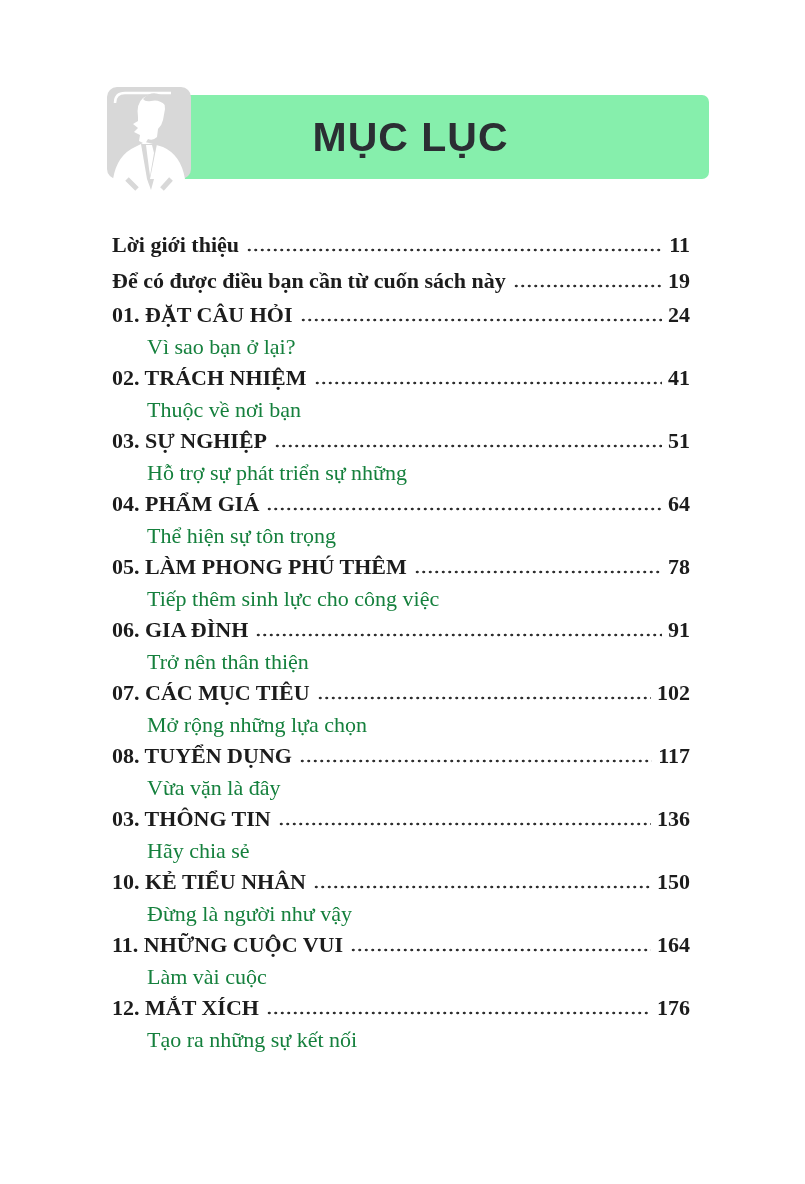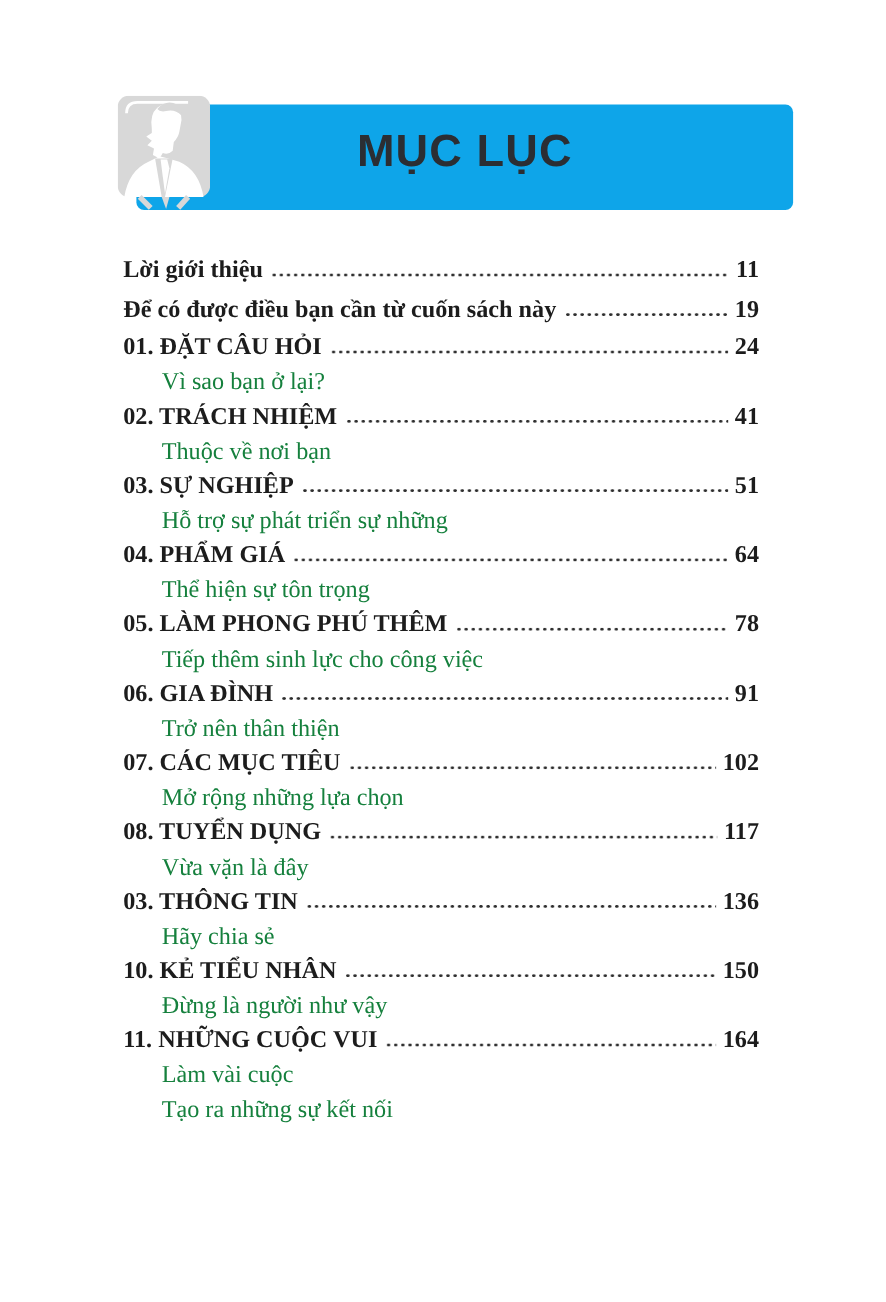--- a/index.html
+++ b/index.html
@@ -5,22 +5,22 @@
   html,body { margin:0; padding:0; background:#ffffff; }
   .page {
     position:relative; width:805px; height:1184px;
     background:#ffffff; overflow:hidden;
     font-family:"Liberation Serif","DejaVu Serif",serif;
     color:#1c1c1c;
   }
 
   
   .banner {
-    position:absolute; left:124px; top:95px; width:597px; height:96px;
-    background:#0ea5e9; border-radius:7px;
+    position:absolute; left:112px; top:95px; width:597px; height:84px;
+    background:#86efac; border-radius:7px;
   }
   .banner-title {
     position:absolute; left:0; top:0; width:100%; height:84px;
     line-height:84px; text-align:center;
     font-family:"Liberation Sans","DejaVu Sans",sans-serif;
     font-weight:700; font-size:41px; letter-spacing:1px;
     color:#2b2e33;
   }
   .logo-tile {
     position:absolute; left:107px; top:87px; width:84px; height:106px;
@@ -187,17 +187,22 @@
     <div class="entry chapter">
       <div class="line main">
         <span class="t">11. NHỮNG CUỘC VUI</span>
         <span class="leader"></span>
         <span class="pg">164</span>
       </div>
       <div class="sub">Làm vài cuộc</div>
     </div>
 
     <div class="entry chapter">
+      <div class="line main">
+        <span class="t">12. MẮT XÍCH</span>
+        <span class="leader"></span>
+        <span class="pg">176</span>
+      </div>
       <div class="sub">Tạo ra những sự kết nối</div>
     </div>
 
   </div>
 </div>
 
 </body></html>

